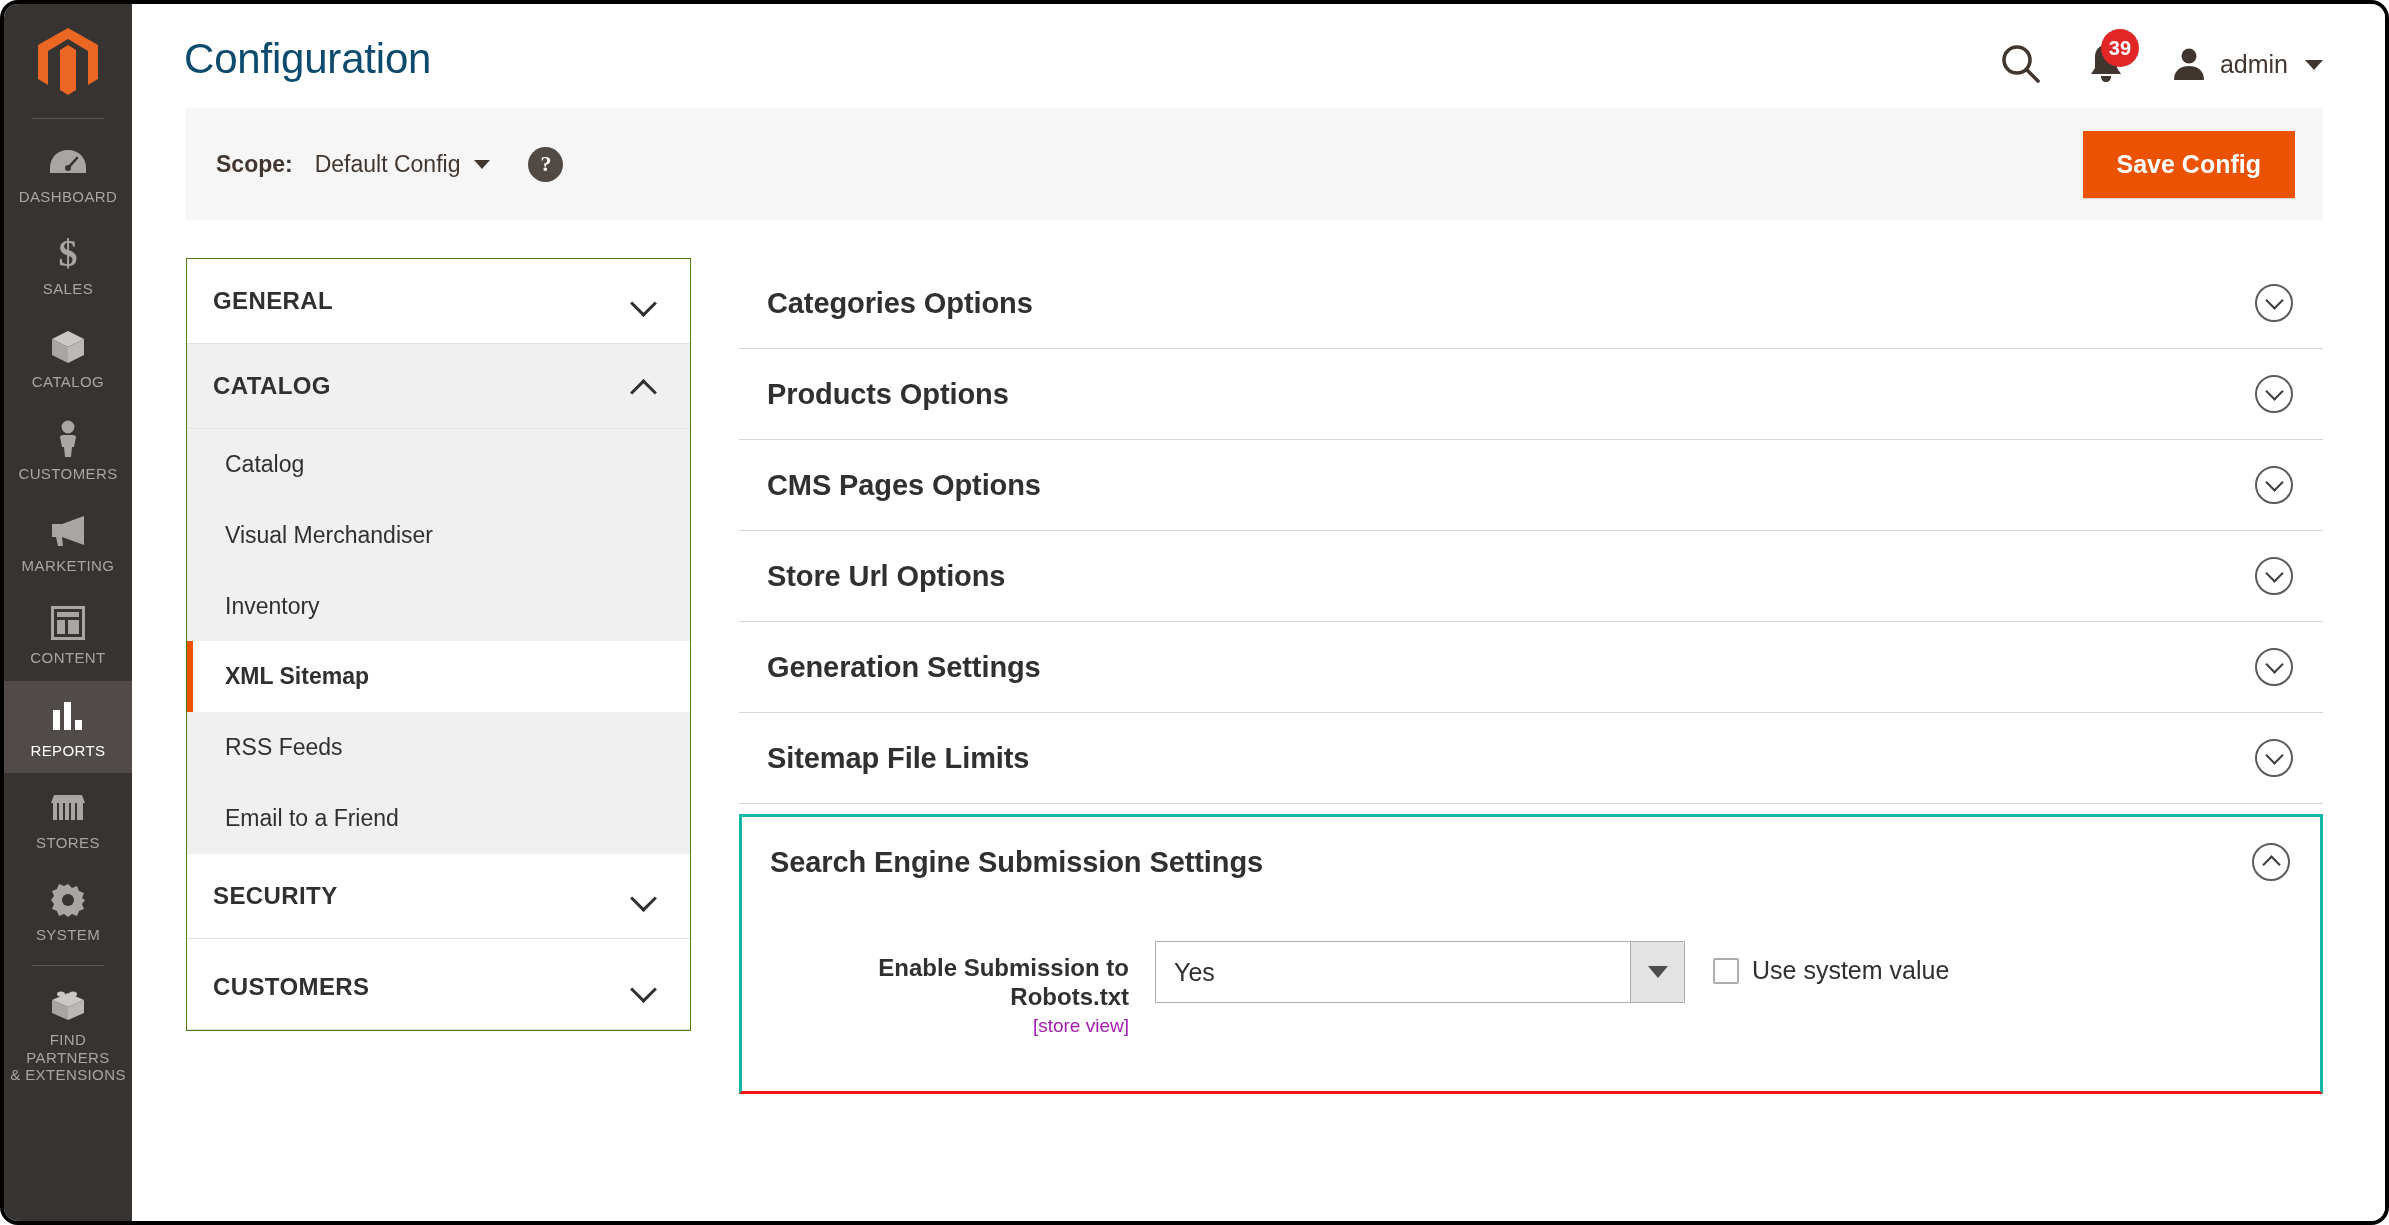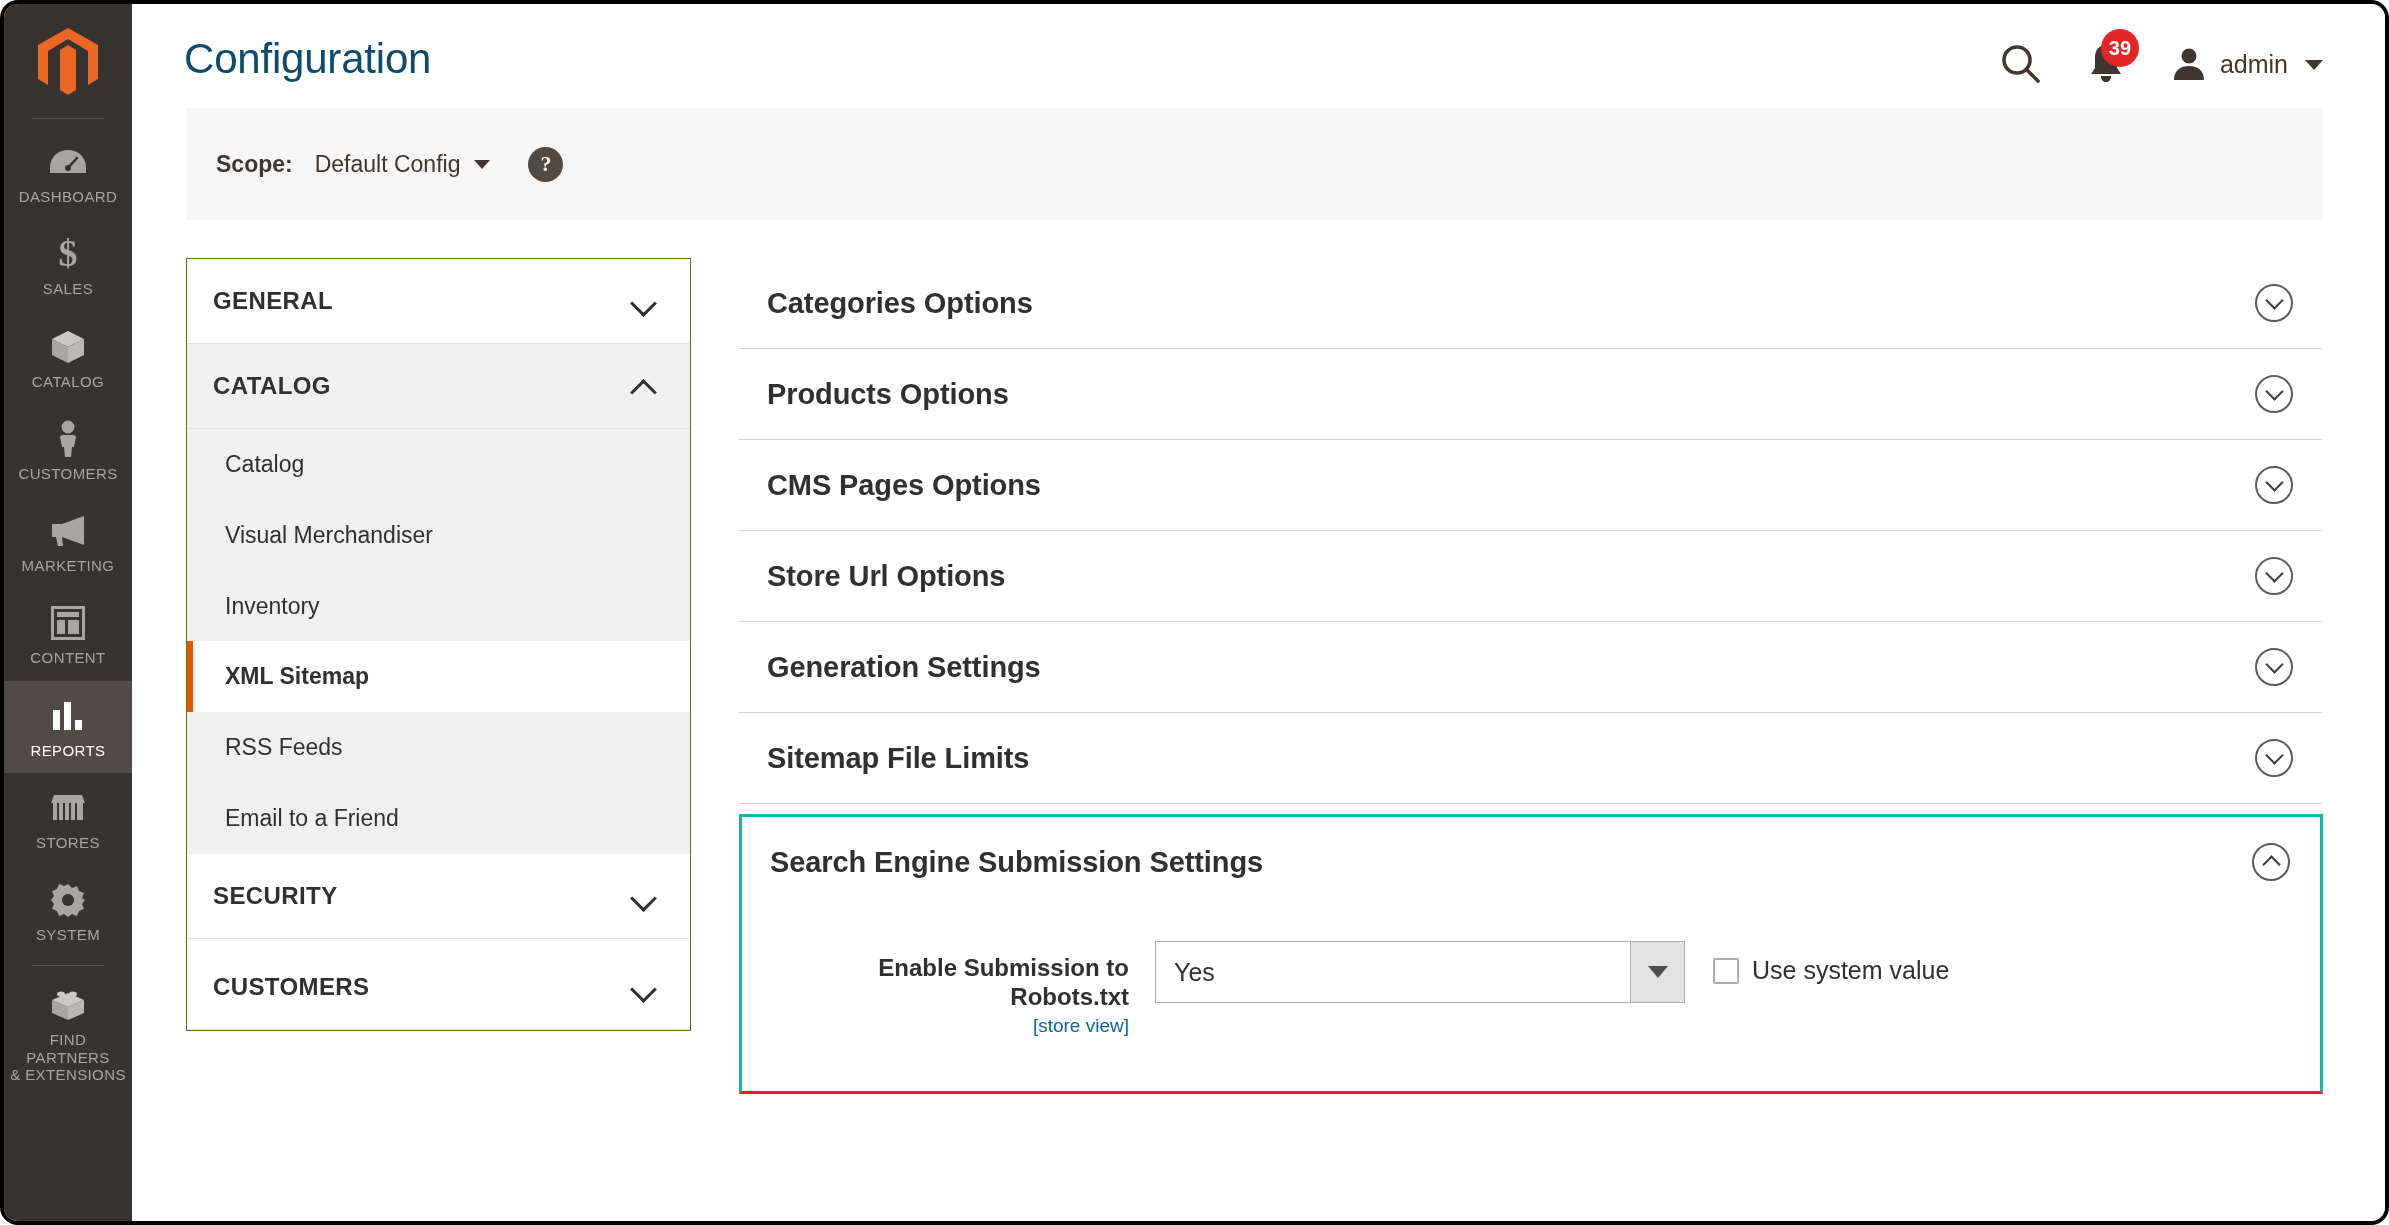--- a/index.html
+++ b/index.html
@@ -352,21 +352,21 @@
   }
   .field-label {
     font-size: 24px;
     font-weight: 700;
     color: #303030;
     display: block;
     line-height: 1.2;
   }
   .field-scope {
     font-size: 19px;
-    color: #0369a1;
+    color: #a21caf;
     display: block;
     margin-top: 3px;
   }
   .select-wrap {
     position: relative;
     width: 530px;
     height: 62px;
     border: 1px solid #adadad;
     background: #ffffff;
     display: flex;
@@ -587,20 +587,21 @@
 
     <div class="scope-bar">
       <div class="scope-left">
         <span class="scope-label">Scope:</span>
         <div class="scope-select">
           <span class="scope-value">Default Config</span>
           <span class="scope-caret"></span>
         </div>
         <div class="help-btn">?</div>
       </div>
+      <button class="save-config-btn">Save Config</button>
     </div>
 
     <div class="content">
 
       <aside class="config-nav">
 
         <div class="nav-section-title">
           <span>GENERAL</span>
           <span class="chev"></span>
         </div>

